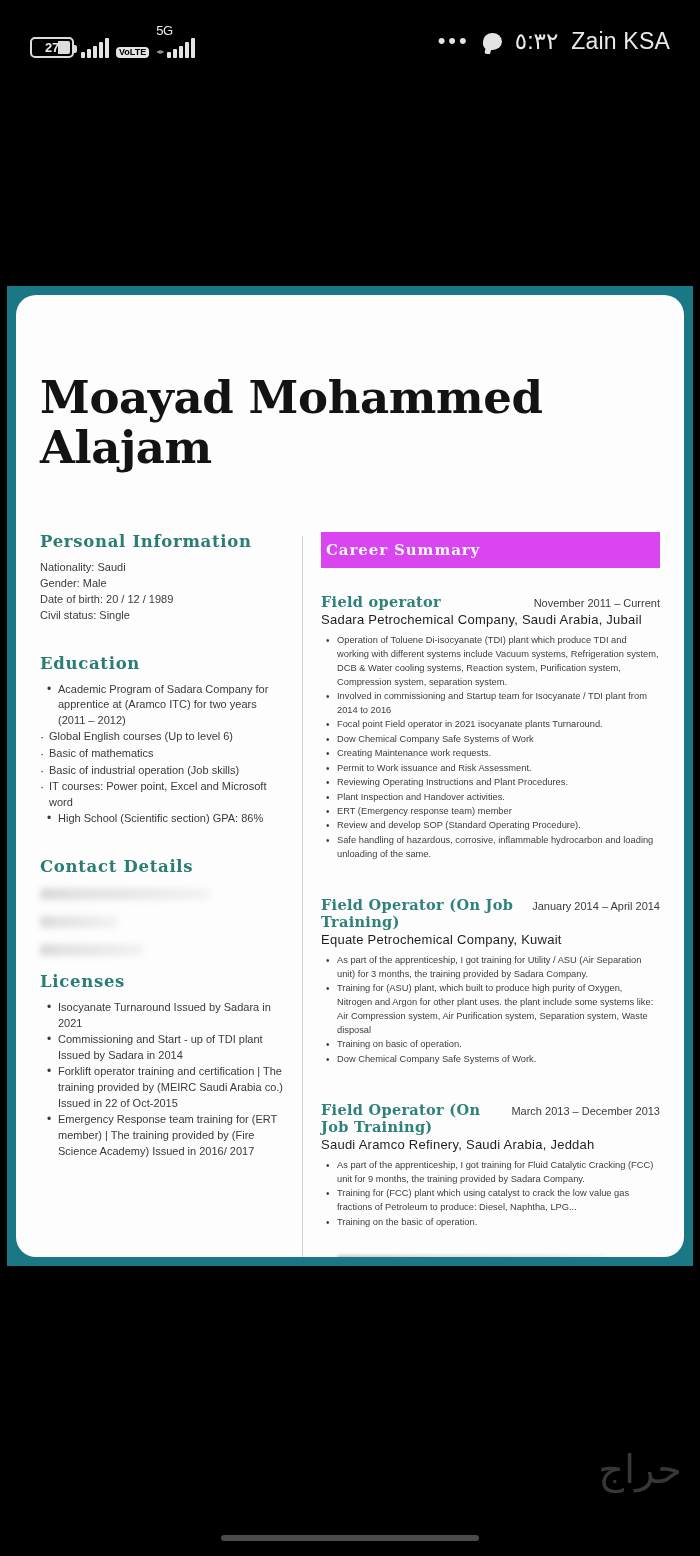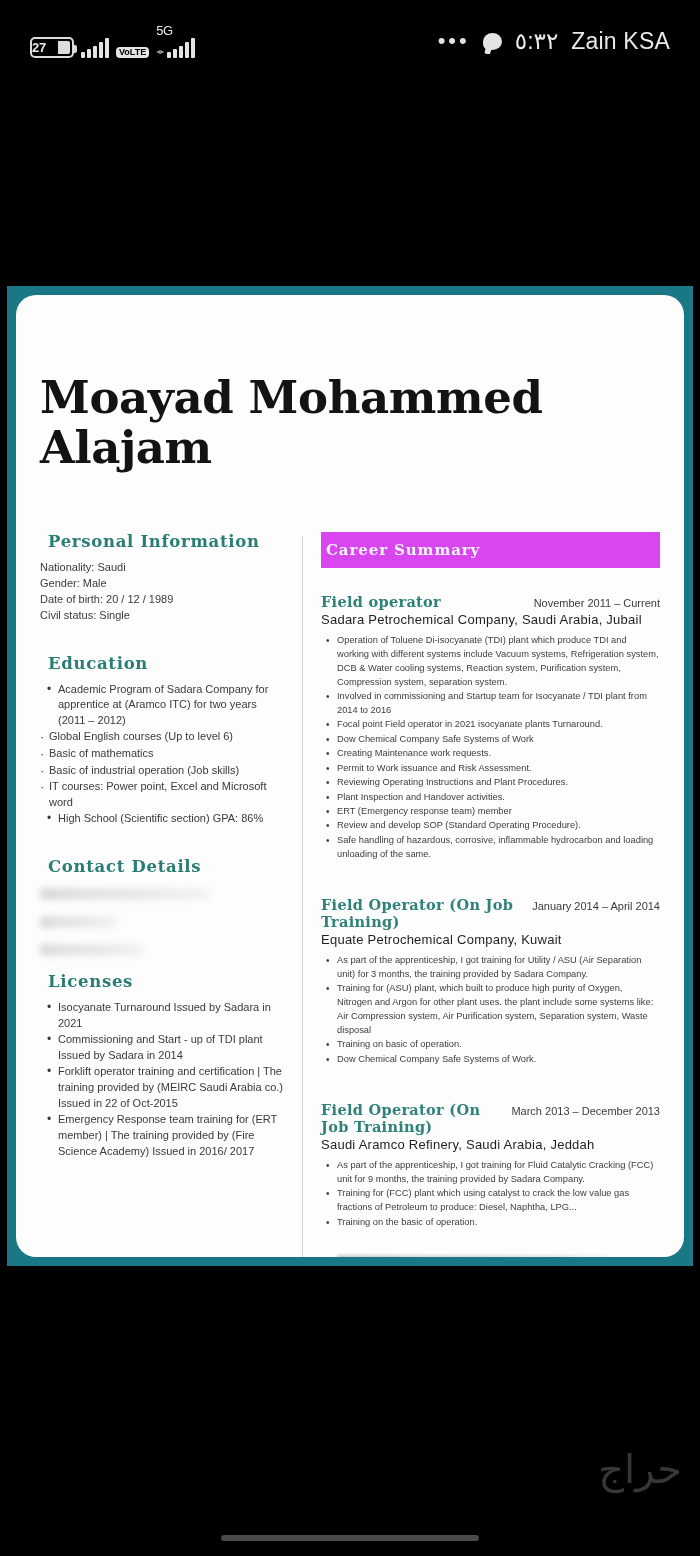--- a/index.html
+++ b/index.html
@@ -13,21 +13,21 @@
   .statusbar{
     position:absolute; top:0; left:0; width:700px; height:82px;
     display:flex; align-items:center; justify-content:space-between;
     padding:0 30px; color:#e9e9e9;
   }
   .sb-left{ display:flex; align-items:flex-end; gap:7px; }
   .sb-right{ display:flex; align-items:center; gap:13px; }
 
   .battery{
     width:44px; height:21px; border:2px solid #dcdcdc; border-radius:5px;
-    position:relative; display:flex; align-items:center; 
+    position:relative; display:flex; align-items:center; justify-content:center;
   }
   .battery:after{
     content:""; position:absolute; right:-5px; top:6px; width:3px; height:8px;
     background:#dcdcdc; border-radius:0 2px 2px 0;
   }
   .battery .fill{
     position:absolute; right:2px; top:2px; bottom:2px; width:12px;
     background:#dcdcdc; border-radius:0 2px 2px 0;
   }
   .battery .pct{ font-size:13px; font-weight:700; line-height:1; position:relative; z-index:2; letter-spacing:-.3px;}
@@ -75,21 +75,21 @@
     padding-top:78px; max-width:520px;
   }
 
   .cols{ display:flex; margin-top:58px; }
   .col-left{ width:262px; flex:0 0 262px; padding-right:16px; }
   .divider{ width:1px; background:#c9d3d4; margin:4px 18px 0 0; align-self:stretch; }
   .col-right{ flex:1; }
 
   h2.sec{
     font-family:"DejaVu Serif", serif; color:#2a7d74; font-size:16.5px;
-    font-weight:700; letter-spacing:.7px; margin-bottom:9px;margin-left:8px;
+    font-weight:700; letter-spacing:.7px; margin-bottom:9px;
   }
   .sec-gap{ margin-top:30px; }
 
   .pi-line{ font-size:11px; color:#3b3b3b; line-height:1.45; }
 
   ul.bullets{ list-style:none; }
   ul.bullets li{
     font-size:11px; color:#3a3a3a; line-height:1.42; position:relative;
     padding-left:18px; margin-bottom:1px;
   }

